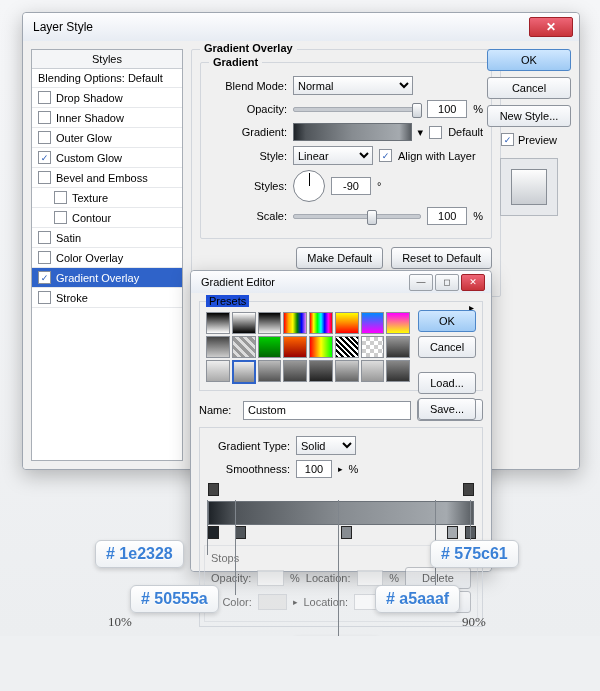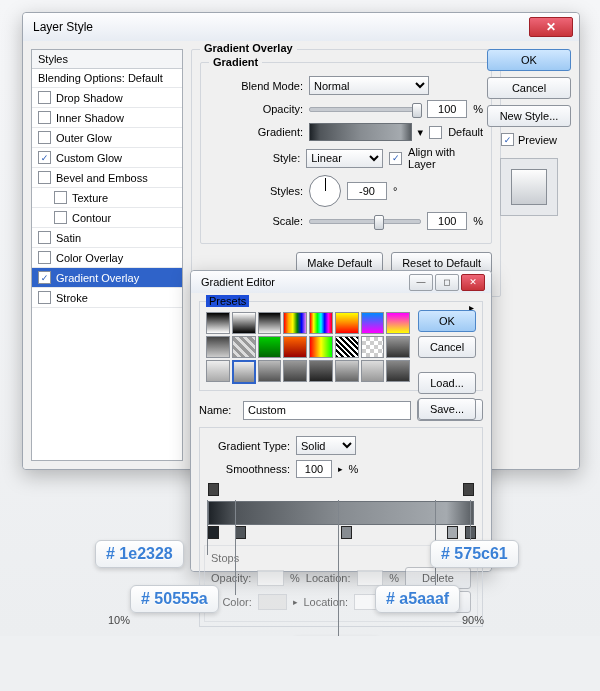--- a/index.html
+++ b/index.html
@@ -5,31 +5,31 @@
   html,body{margin:0;padding:0;background:#eef0f2;font-family:"Segoe UI",Tahoma,Arial,sans-serif;font-size:11px;color:#000;}
   .canvas{position:relative;width:600px;height:636px;background:linear-gradient(#f5f6f8,#eceef0);}
   
   .win{position:absolute;background:#fff;border:1px solid #9fa6b0;border-radius:4px;box-shadow:0 6px 20px rgba(0,0,0,.25);}
   .layerstyle{left:22px;top:12px;width:556px;height:456px;}
   .titlebar{height:28px;background:linear-gradient(#fdfdfe,#e7ecf3);border-bottom:1px solid #cfd5dd;border-radius:4px 4px 0 0;display:flex;align-items:center;padding:0 6px 0 10px;font-size:12px;}
   .titlebar .spacer{flex:1;}
   .closebtn{width:42px;height:18px;background:linear-gradient(#e67,#c8343b);border:1px solid #a02028;border-radius:2px;display:flex;align-items:center;justify-content:center;color:#fff;font-weight:bold;font-size:12px;line-height:1;}
   .body{position:absolute;left:0;right:0;top:28px;bottom:0;background:#f0f0f0;border-radius:0 0 4px 4px;padding:8px;}
   
-  .styleslist{position:absolute;left:8px;top:8px;width:150px;bottom:8px;border:1px solid #a8aeb6;background:#fff;}
+  .styleslist{position:absolute;left:8px;top:8px;width:150px;bottom:8px;border:1px solid #a8aeb6;background:#fff;text-align:center;}
   .styleslist .hdr{background:#f4f5f7;border-bottom:1px solid #c9cdd3;padding:3px 6px;font-weight:400;}
   .styleslist .row{border-bottom:1px solid #e6e8eb;padding:3px 6px 3px 6px;display:flex;align-items:center;gap:5px;white-space:nowrap;}
   .styleslist .row.sub{padding-left:22px;}
   .styleslist .row.sel{background:#2f63c9;color:#fff;}
   .chk{width:11px;height:11px;border:1px solid #8b919a;background:#fff;display:inline-flex;align-items:center;justify-content:center;font-size:9px;color:#2357b5;}
   .chk.on::after{content:"✓";}
   
   .centergroup{position:absolute;left:168px;top:8px;width:310px;height:248px;border:1px solid #d2d6dc;border-radius:2px;padding:4px 8px 8px 8px;box-sizing:border-box;background:#f0f0f0;}
   .grouptitle{position:absolute;top:-8px;left:8px;background:#f0f0f0;padding:0 4px;font-weight:bold;}
-  .innergroup{margin-top:8px;border:1px solid #d2d6dc;border-radius:2px;padding:8px 8px 8px 24px;}
+  .innergroup{margin-top:8px;border:1px solid #d2d6dc;border-radius:2px;padding:8px 8px 8px 8px;}
   .innergroup .it{position:absolute;top:-7px;left:8px;background:#f0f0f0;padding:0 4px;font-weight:bold;}
   .frow{display:flex;align-items:center;gap:6px;margin:5px 0;}
   .frow label{width:78px;text-align:right;}
   select{font-size:11px;height:19px;border:1px solid #8e949d;background:linear-gradient(#fff,#e8ebef);}
   .slider{flex:1;height:18px;display:flex;align-items:center;}
   .track{flex:1;height:3px;background:#c7cbd1;border:1px solid #a6abb3;position:relative;border-radius:2px;}
   .thumb{position:absolute;top:-5px;width:8px;height:13px;background:linear-gradient(#fff,#cfd4da);border:1px solid #7e848d;border-radius:2px;}
   .num{width:38px;height:16px;border:1px solid #8e949d;background:#fff;text-align:center;line-height:16px;font-size:11px;}
   .gradbar{flex:1;height:16px;border:1px solid #6b7178;background:linear-gradient(90deg,#1e2328,#50555a 10%,#878c91 50%,#a5aaaf 90%,#575c61);}
   .btn{height:20px;border:1px solid #8e949d;background:linear-gradient(#fdfdfe,#e6eaef);border-radius:3px;padding:0 10px;display:inline-flex;align-items:center;justify-content:center;font-size:11px;min-width:60px;}
@@ -61,21 +61,21 @@
   .opstop,.clstop{position:absolute;width:9px;height:11px;}
   .opstop{top:0;background:#444;border:1px solid #222;}
   .clstop{bottom:0;background:#555;border:1px solid #222;}
   .stopsgroup{border:1px solid #d2d6dc;margin-top:6px;padding:6px;opacity:.55;}
   .stopsgroup .frow label{width:48px;}
   .miniin{width:32px;height:14px;border:1px solid #bfc3c9;background:#fff;}
 
   
   .callout{position:absolute;background:linear-gradient(#fff,#eef1f4);border:1px solid #c7ccd2;border-radius:6px;padding:4px 10px;font-family:"Segoe UI",Arial,sans-serif;font-size:16px;font-weight:600;color:#3a80d6;text-shadow:0 1px 0 #fff;box-shadow:0 2px 4px rgba(0,0,0,.15);white-space:nowrap;}
   .lead{position:absolute;background:#7f858c;width:1px;}
-  .pct{position:absolute;font-size:11px;color:#444;}
+  .pct{position:absolute;font-size:13px;color:#444;font-family:Liberation Serif, serif;}
 </style>
 </head>
 <body>
 
 <div class="canvas">
 
   <div class="win layerstyle">
     <div class="titlebar">
       <span>Layer Style</span>
       <span class="spacer"></span>

